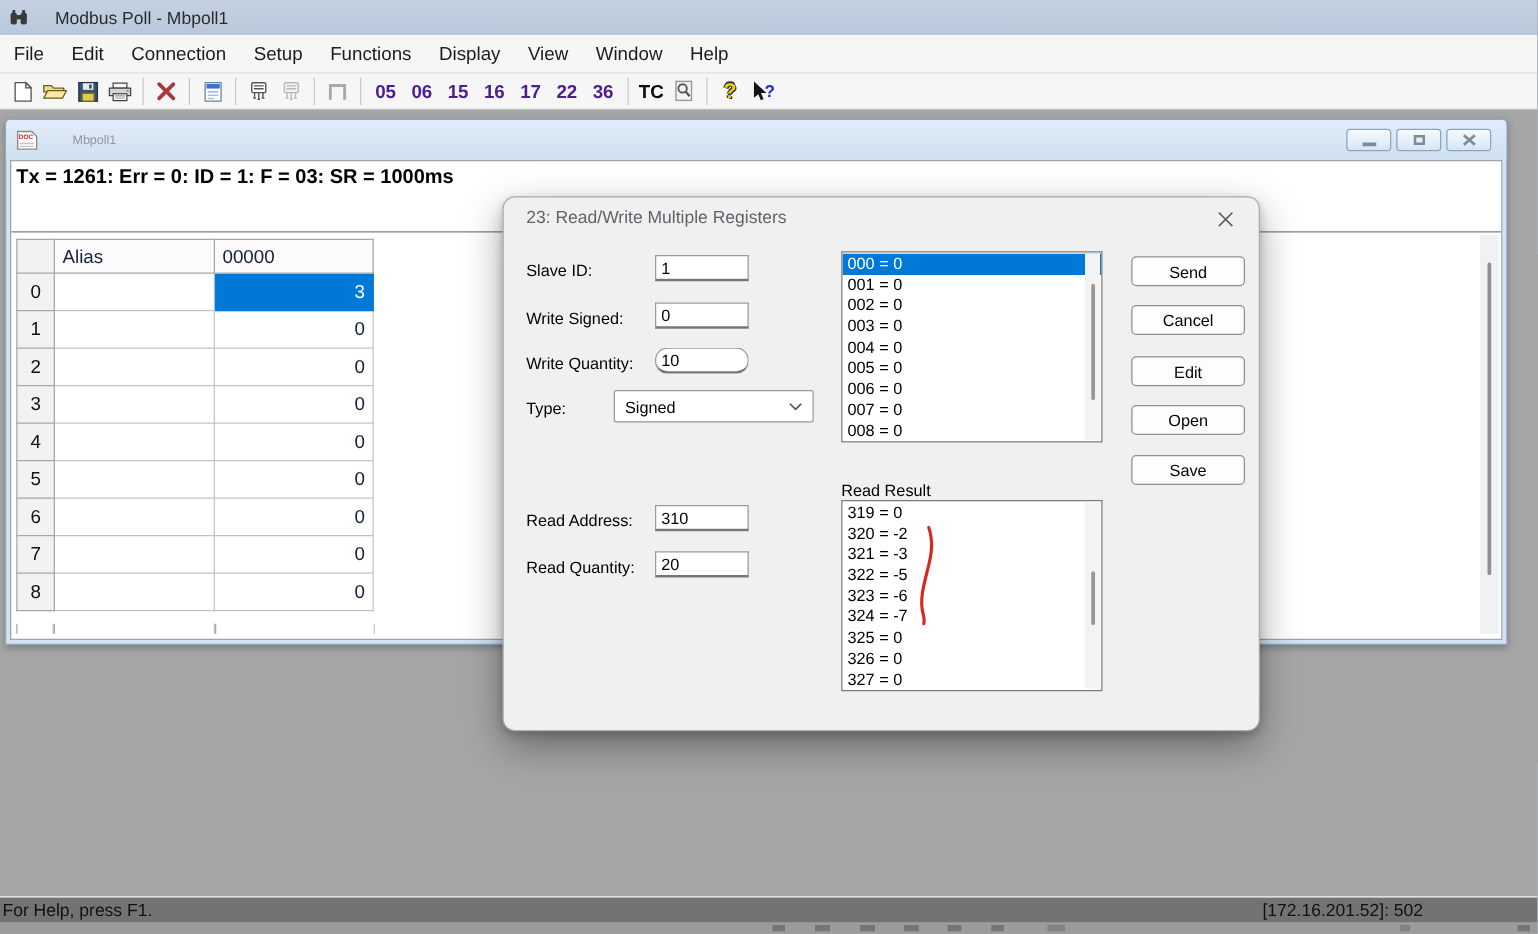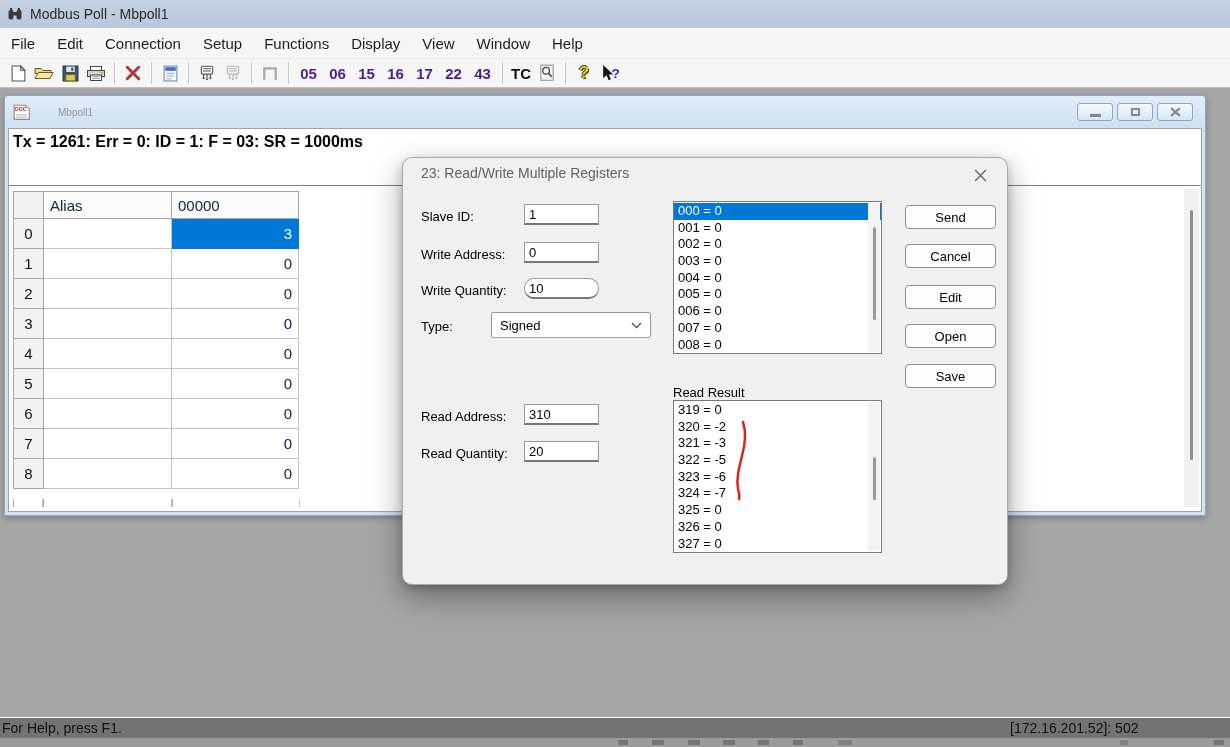--- a/index.html
+++ b/index.html
@@ -1,20 +1,20 @@
 <!DOCTYPE html>
 <html><head>
 <meta charset="utf-8">
 <style>
   * { margin:0; padding:0; box-sizing:border-box; }
   body { font-family:"Liberation Sans", sans-serif; background:#888; }
   .screen { position:relative; width:1230px; height:747px; overflow:hidden; background:#a6a6a6; font-family:"Liberation Sans", sans-serif; }
 
   
-  .titlebar { position:absolute; left:0; top:0; width:100%; height:28px; background:linear-gradient(#c4d2e3,#b8c8da); display:flex; align-items:center; padding-left:7px; gap:7px; }
+  .titlebar { position:absolute; left:0; top:0; width:100%; height:28px; background:linear-gradient(#c4d2e3,#b8c8da); display:flex; align-items:center; padding-left:7px; gap:21px; }
   .titlebar .title { font-size:14px; color:#2b2b2b; }
   .menubar { position:absolute; left:0; top:28px; width:100%; height:30px; background:#f6f6f6; display:flex; align-items:center; padding-left:0; }
   .menubar .menu-item { font-size:15px; color:#1c1c1c; padding:0 11px; height:100%; display:flex; align-items:center; cursor:default; }
   .toolbar { position:absolute; left:0; top:58px; width:100%; height:30px; background:#f6f6f6; border-top:1px solid #e8e8e8; border-bottom:1px solid #bfbfbf; display:flex; align-items:center; padding:0 5px; }
   .tbtn { width:26px; height:26px; display:flex; align-items:center; justify-content:center; }
   .tsep { width:1px; height:22px; background:#c9c9c9; margin:0 5px; }
   .fc-group { display:flex; }
   .fc-btn { width:29px; height:26px; display:flex; align-items:center; justify-content:center; font-weight:bold; font-size:15px; color:#4c1d95; }
   .tc-btn { font-weight:bold; font-size:15px; color:#0d0d0d; padding:16px 4px; }
   .help-q { color:#f2cf00; font-weight:bold; font-size:17px; text-shadow:1px 1px 0 #333, -1px 0 0 #333, 0 -1px 0 #333; }
@@ -167,21 +167,21 @@
     </span>
     <span class="tsep"></span>
     <span class="fc-group">
 
     <span class="fc-btn">05</span>
         <span class="fc-btn">06</span>
         <span class="fc-btn">15</span>
         <span class="fc-btn">16</span>
         <span class="fc-btn">17</span>
         <span class="fc-btn">22</span>
-        <span class="fc-btn">43</span>
+        <span class="fc-btn">36</span>
       </span>
     <span class="tsep"></span>
     <span class="tbtn tc-btn">TC</span>
     <span class="tbtn">
       <svg width="18" height="18" viewBox="0 0 16 16">
           <rect x="2.5" y="1" width="11" height="13.5" fill="#f4f4f4" stroke="#999"></rect>
           <circle cx="7.2" cy="6" r="3" fill="none" stroke="#555" stroke-width="1.3"></circle>
           <path d="M9.3 8.2 L12.2 11.5" stroke="#555" stroke-width="1.6"></path>
         </svg>
     </span>
@@ -303,21 +303,21 @@
     <div class="dlg-title">23: Read/Write Multiple Registers</div>
     <div class="dlg-close">
       <svg width="13" height="13" viewBox="0 0 12 12">
           <path d="M1 1 L11 11 M11 1 L1 11" stroke="#5f6368" stroke-width="1.2"></path>
         </svg>
     </div>
 
     <div class="dlg-label" style="left:18px; top:51px">Slave ID:</div>
     <input class="textfield" style="left: 121px; top: 46px;" value="1">
 
-    <div class="dlg-label" style="left:18px; top:89px">Write Address:</div>
+    <div class="dlg-label" style="left:18px; top:89px">Write Signed:</div>
     <input class="textfield" style="left: 121px; top: 84px;" value="0">
 
     <div class="dlg-label" style="left:18px; top:125px">Write Quantity:</div>
     <input class="textfield" style="left: 121px; top: 120px; border-radius: 10px;" value="10">
 
     <div class="dlg-label" style="left:18px; top:161px">Type:</div>
     <div class="dd">
       <span>Signed</span>
       <svg class="chev" width="11" height="7" viewBox="0 0 11 7">
           <path d="M1 1 L5.5 5.5 L10 1" fill="none" stroke="#555" stroke-width="1.4"></path>

